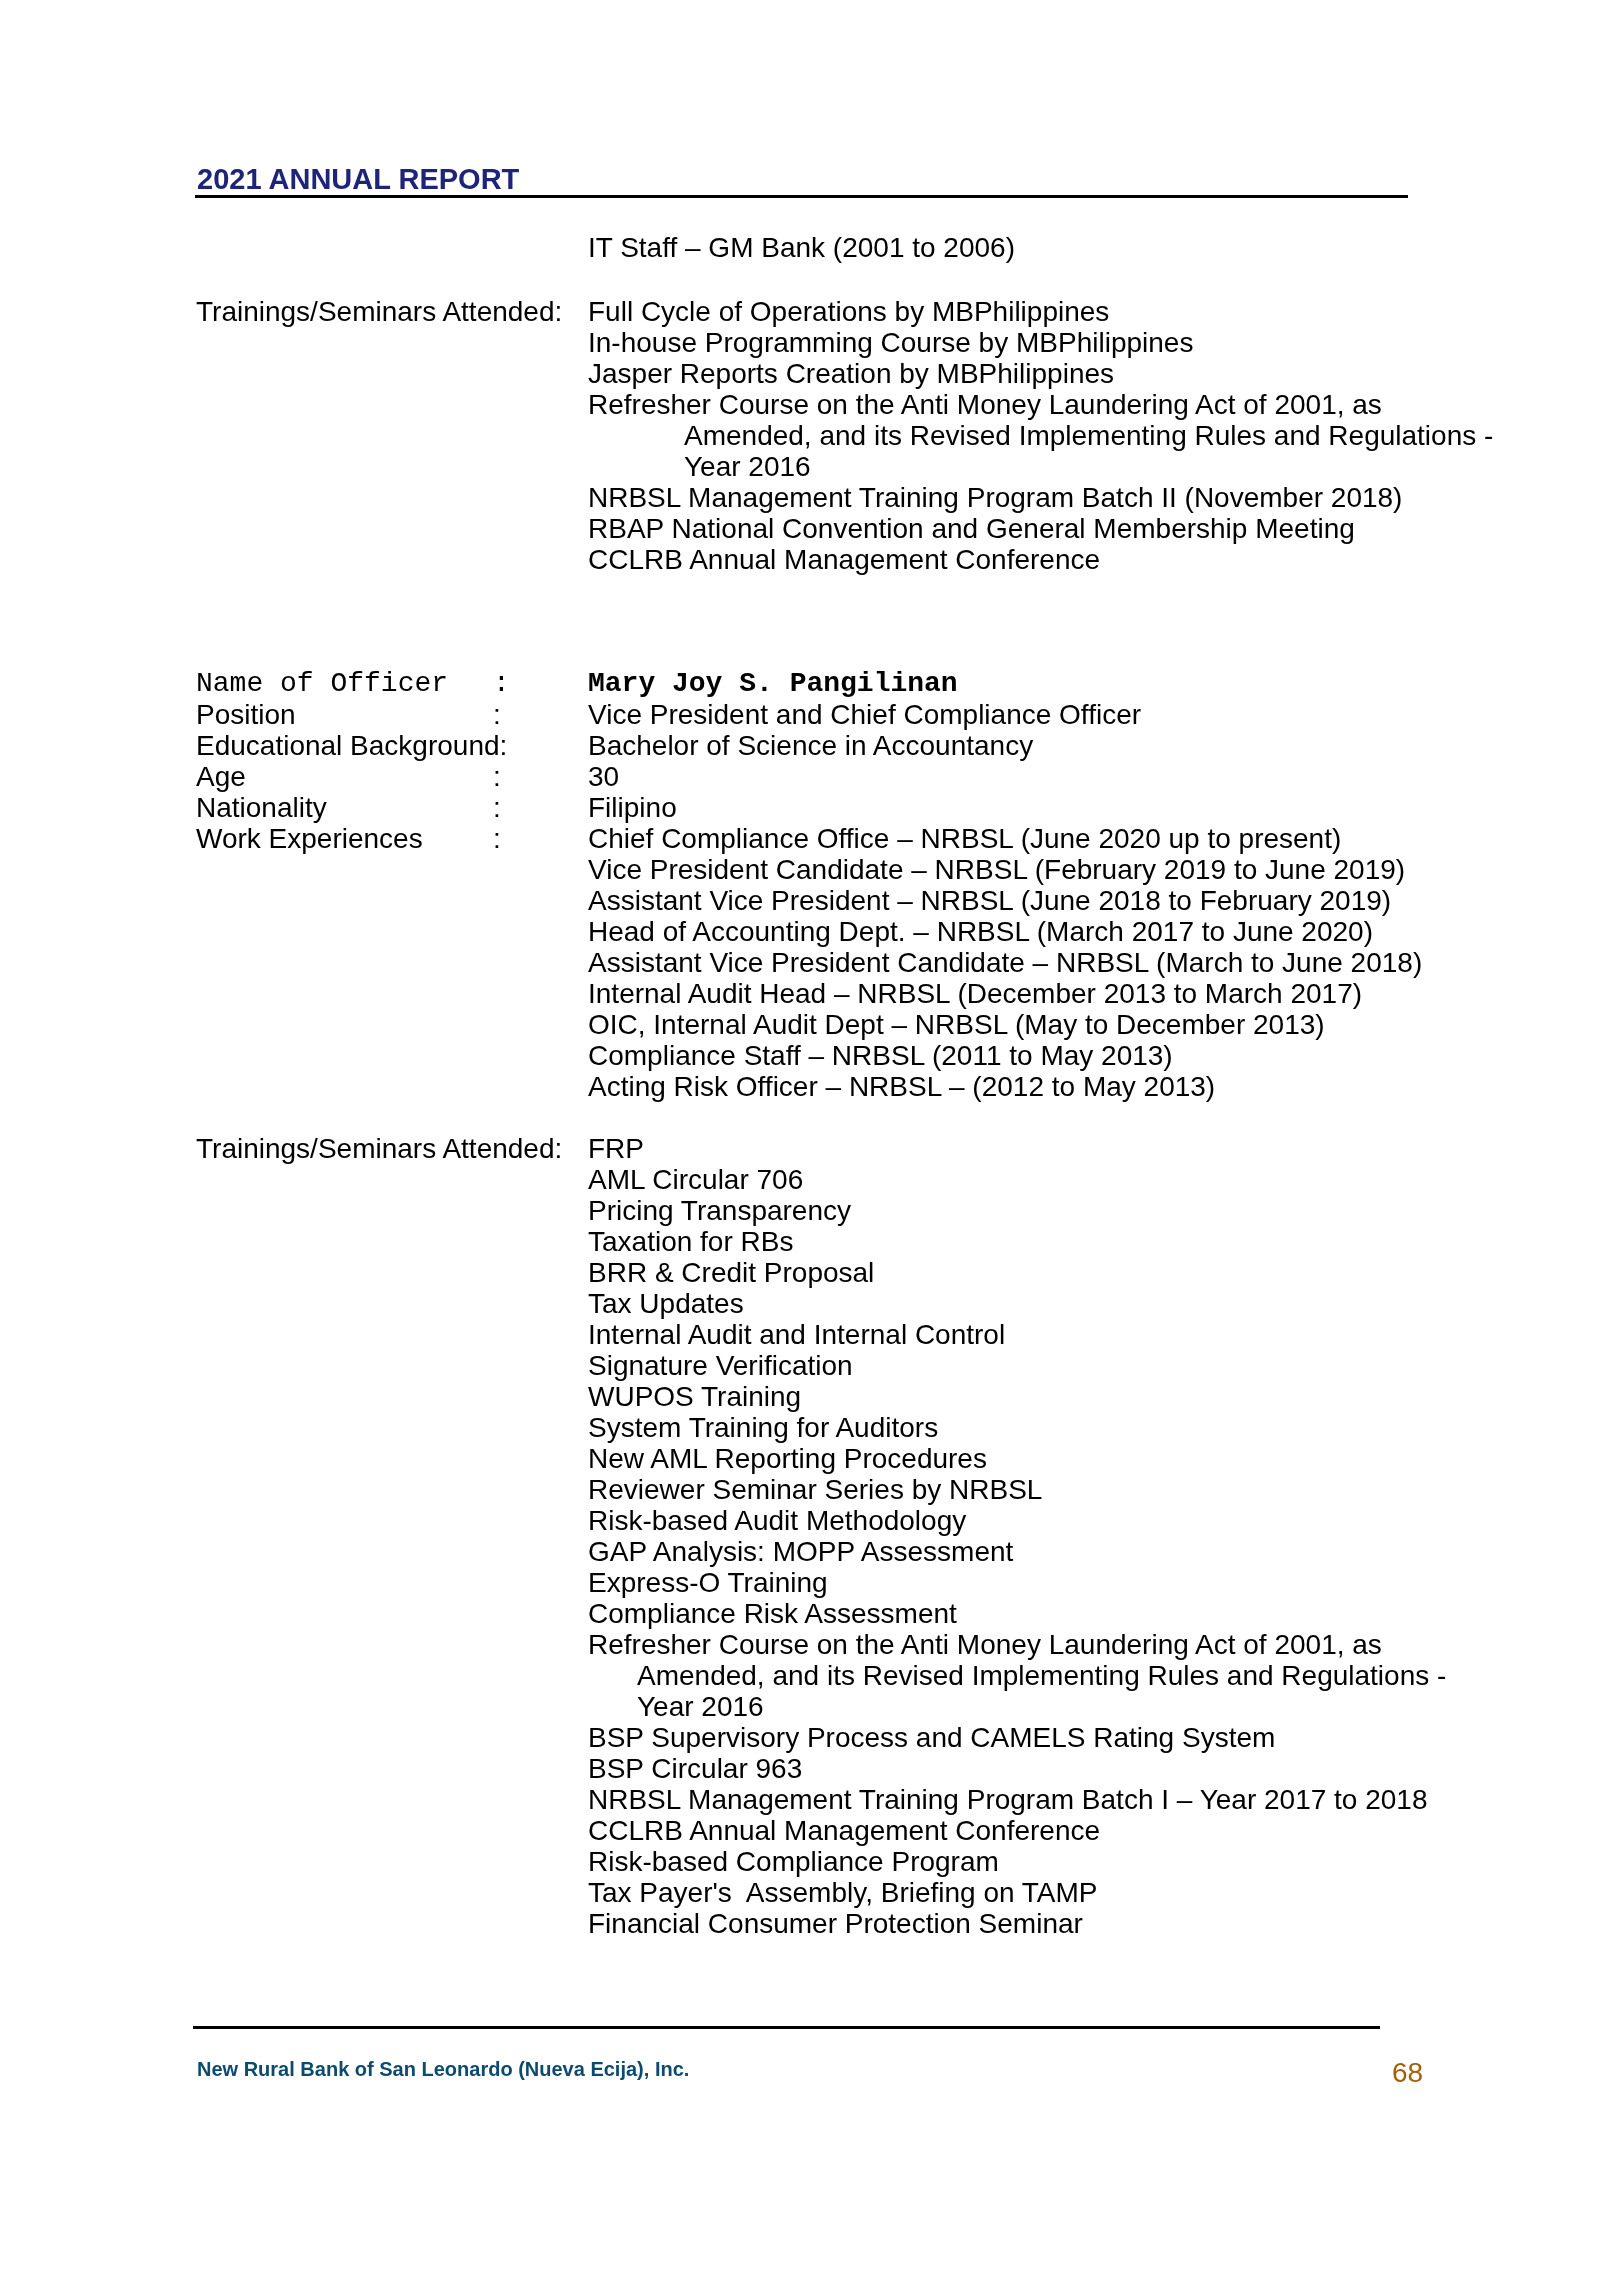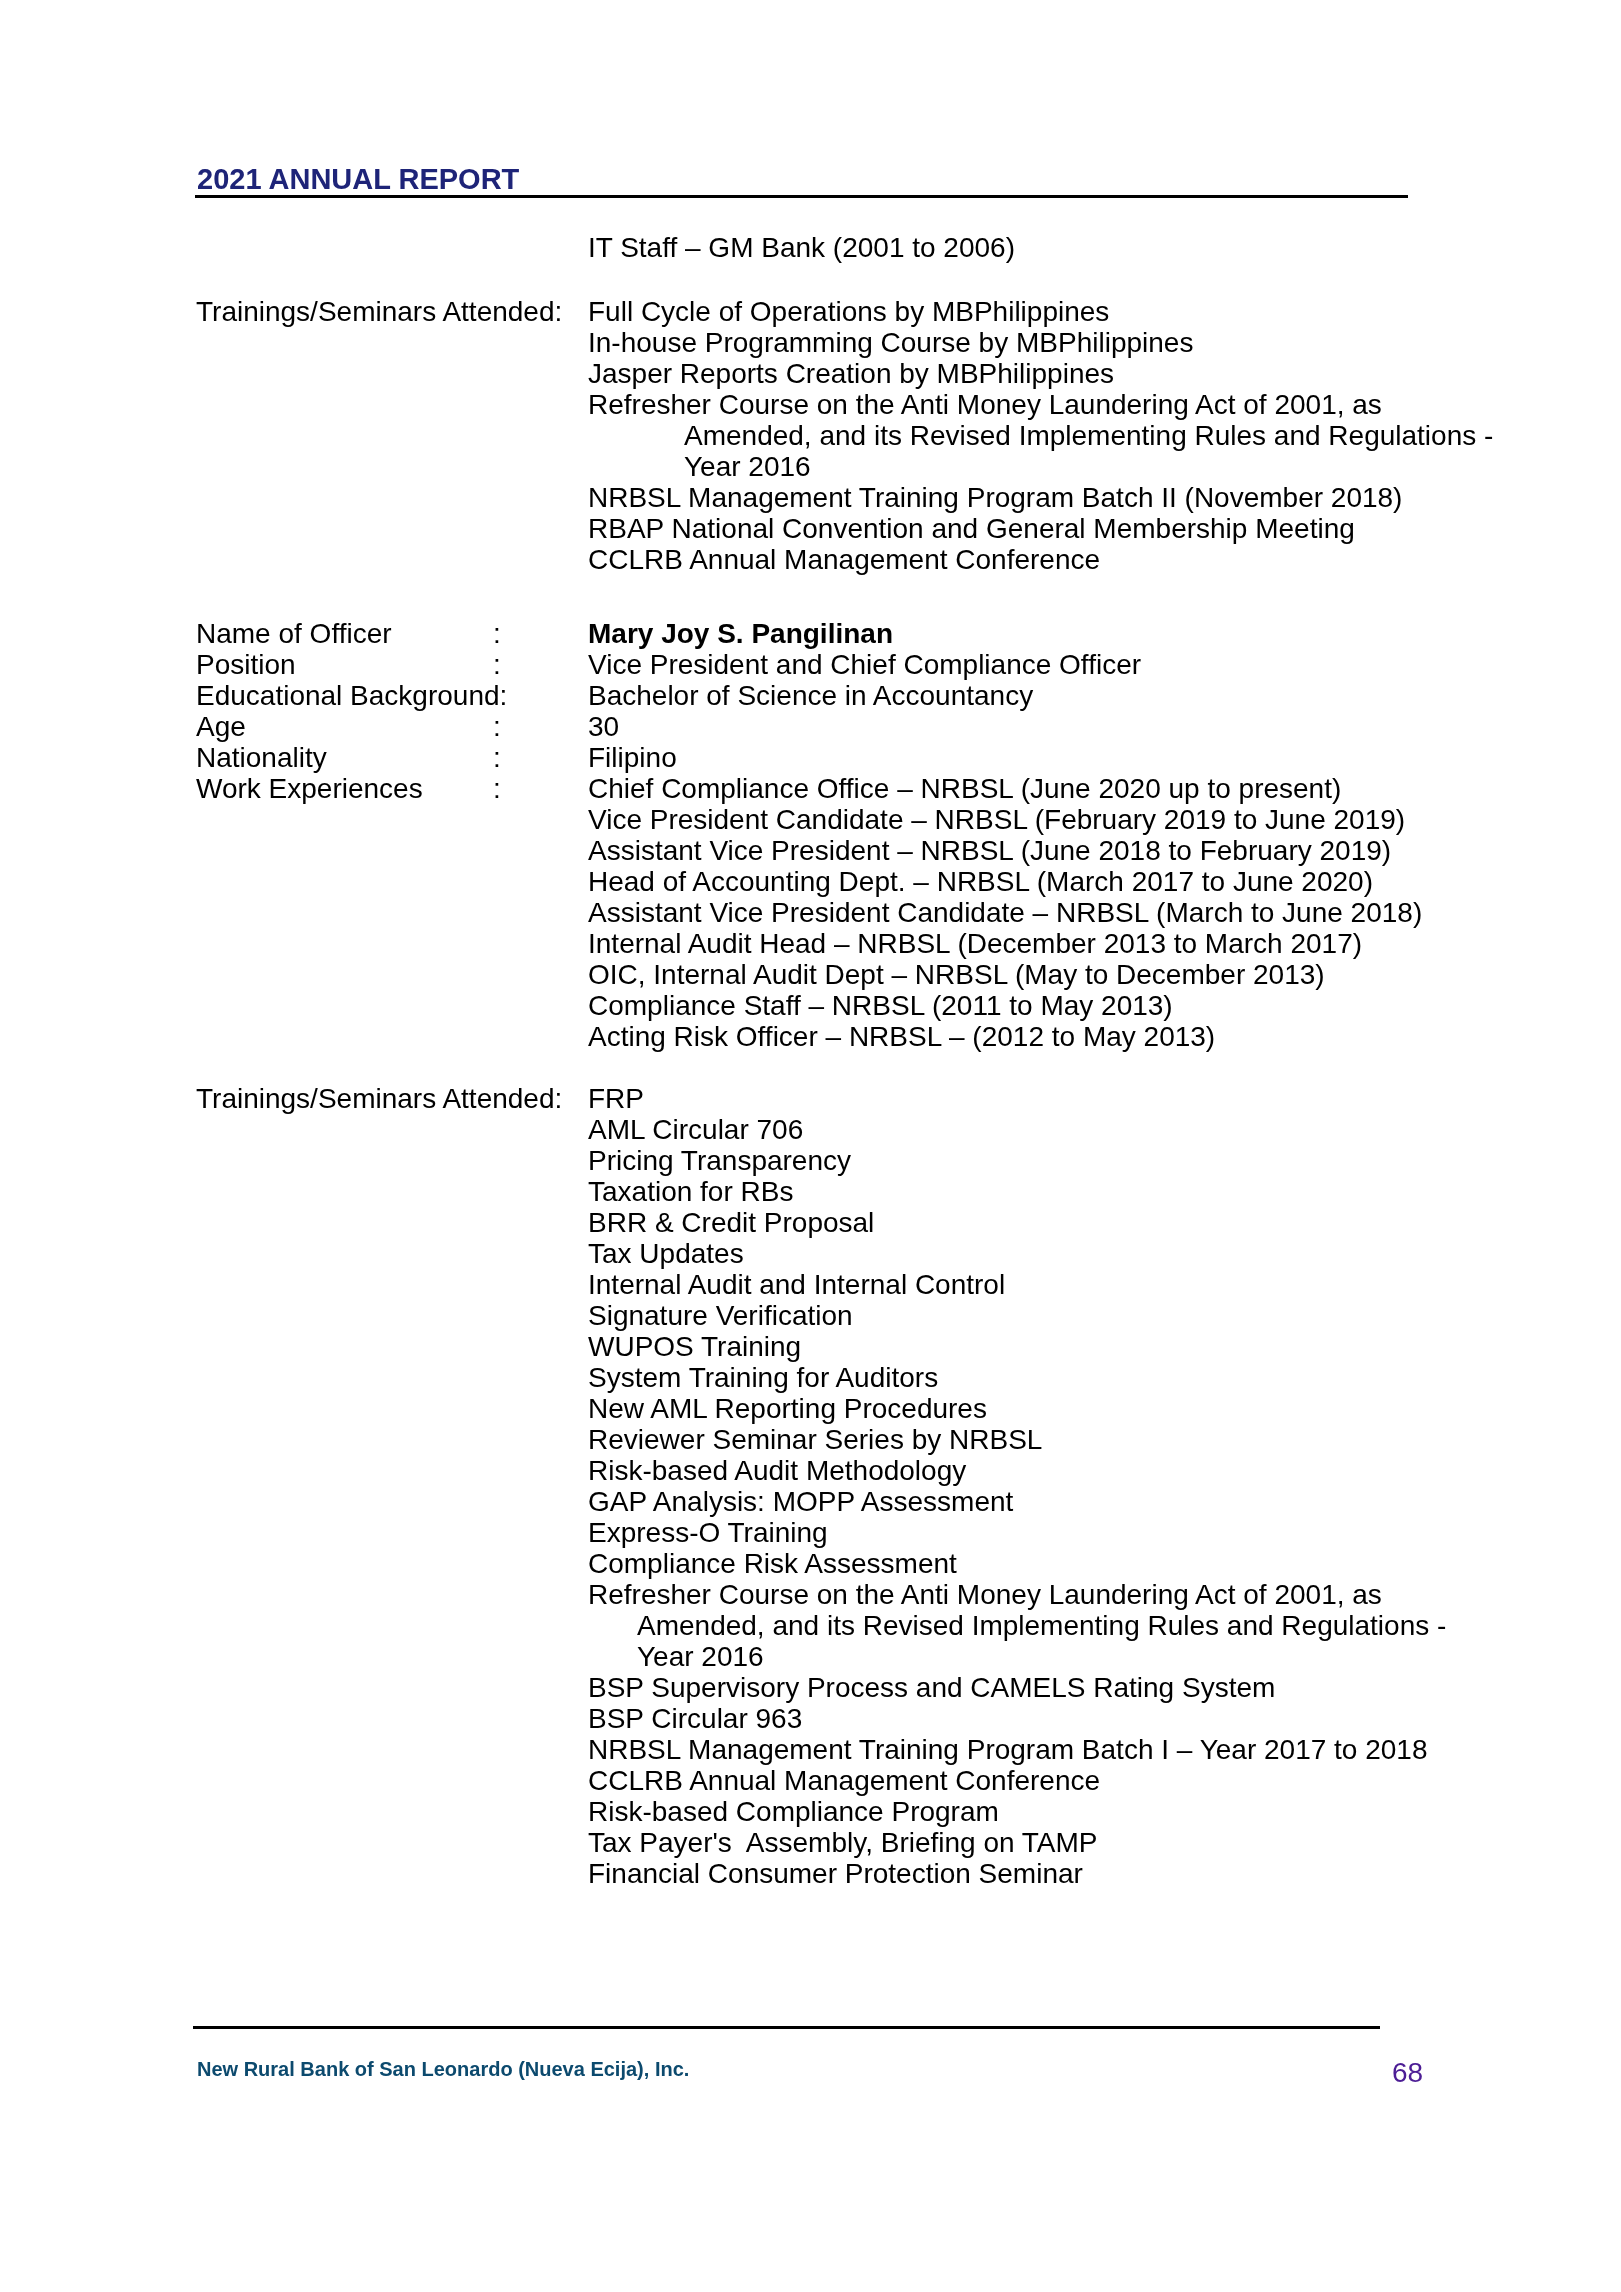--- a/index.html
+++ b/index.html
@@ -25,35 +25,35 @@
   .content { position:absolute; left:196px; top:232px; width:1392px; }
   .row { display:flex; align-items:flex-start; }
   .lbl { width:297px; flex:none; white-space:pre; }
   .cln { width:95px; flex:none; white-space:pre; }
   .val { flex:none; }
   .vline { white-space:pre; }
   .ind-a { padding-left:96px; }
   .ind-b { padding-left:49px; }
   .bold { font-weight:bold; }
   .gap-b { margin-top:33px; }
-  .gap-c { margin-top:43px; }
+  .gap-c { margin-top:93px;font-family:Liberation Mono, monospace; }
   .gap-d { margin-top:31px; }
   .ftr-rule {
     position:absolute; left:193px; top:2026px;
     width:1187px; height:2.9px; background:#000000;
   }
   .ftr-bank {
     position:absolute; left:197px; top:2054px;
     font-size:20px; font-weight:bold; color:#0c4a6e;
     white-space:pre;
     text-align:center;
   }
   .ftr-page {
     position:absolute; left:1392px; top:2057px;
-    font-size:28px; color:#4c1d95;
+    font-size:28px; color:#a16207;
   }
 </style>
 </head>
 <body>
 
 <div class="page">
 
   <div class="hdr-title">2021 ANNUAL REPORT</div>
   <div class="hdr-rule"></div>
 

